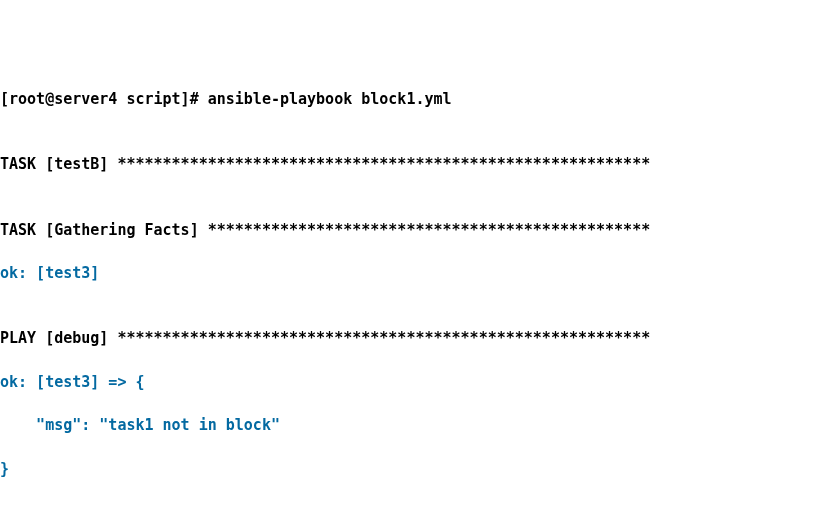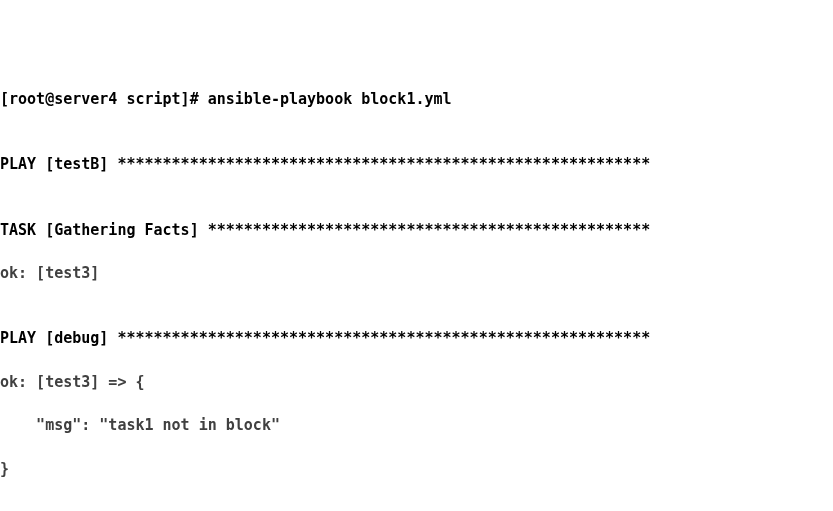--- a/index.html
+++ b/index.html
@@ -16,34 +16,34 @@
       color: #000000;
       padding: 2px 0;
       white-space: pre;
       overflow: hidden;
       width: 833px;
     }
     .line {
       display: block;
     }
     .ok-green {
-      color: #404040;
+      color: #0369a1;
     }
     .black {
       color: #000000;
     }
   </style>
 </head>
 <body>
 
 
 
 <span class="line black">[root@server4 script]# ansible-playbook block1.yml</span>
 <span class="line"></span>
-<span class="line black">PLAY [testB] ***********************************************************</span>
+<span class="line black">TASK [testB] ***********************************************************</span>
 <span class="line"></span>
 <span class="line black">TASK [Gathering Facts] *************************************************</span>
 <span class="line ok-green">ok: [test3]</span>
 <span class="line"></span>
 <span class="line black">PLAY [debug] ***********************************************************</span>
 <span class="line ok-green">ok: [test3] =&gt; {</span>
 <span class="line ok-green">    "msg": "task1 not in block"</span>
 <span class="line ok-green">}</span>
 <span class="line"></span>
 

